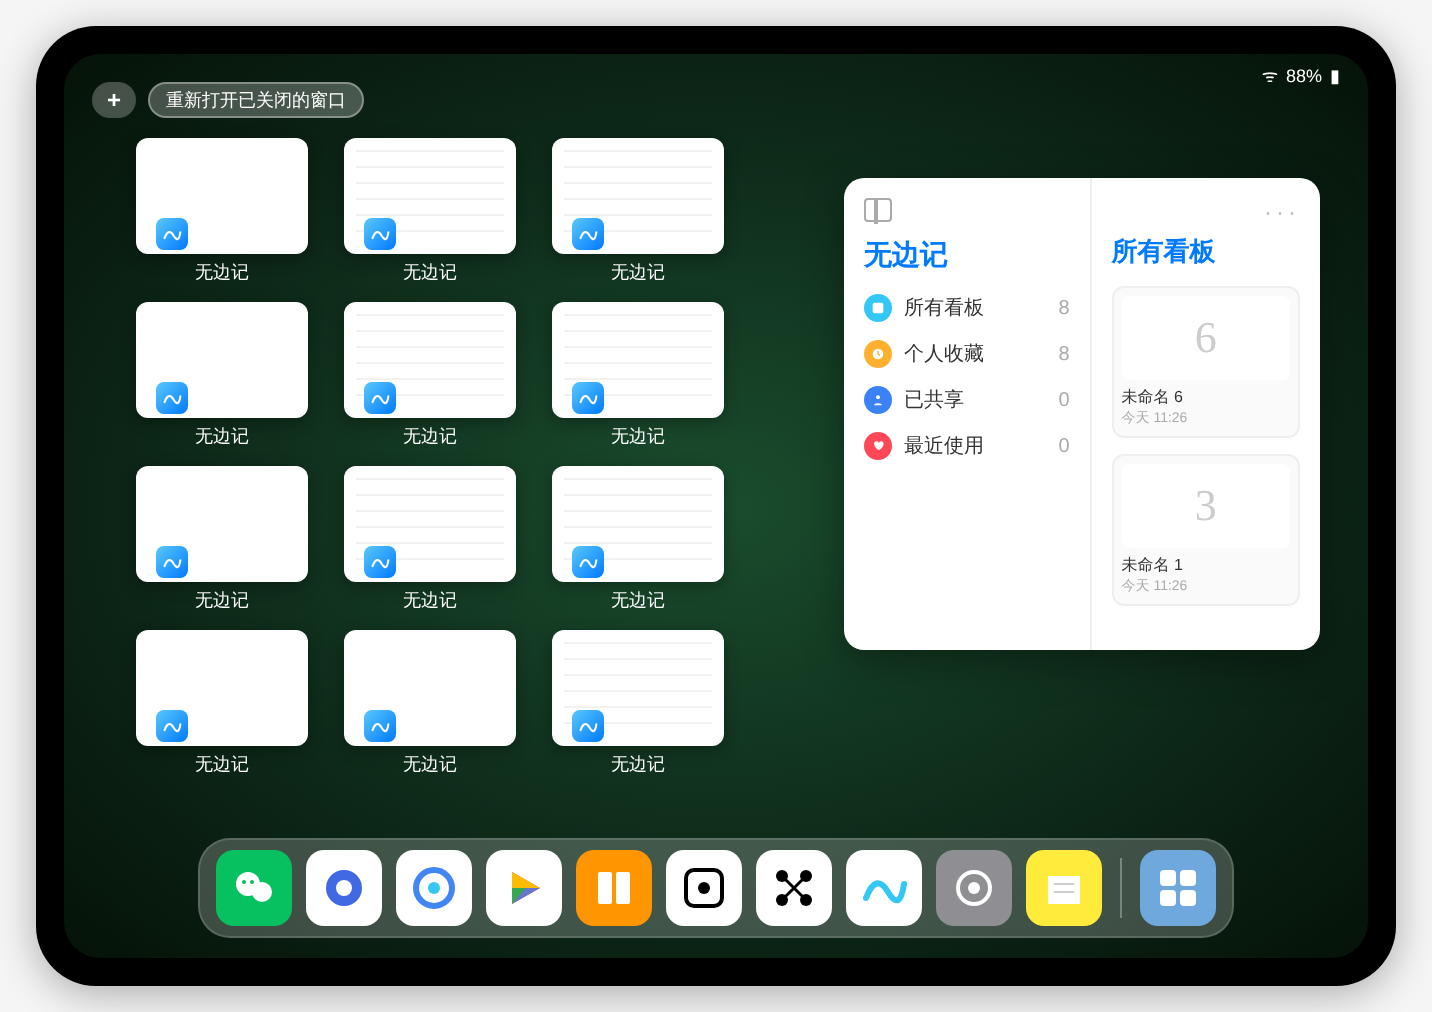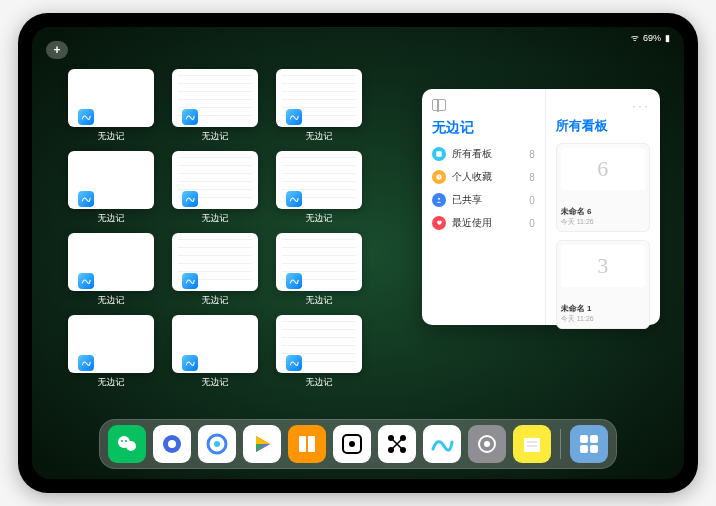--- a/index.html
+++ b/index.html
@@ -115,21 +115,21 @@
   border-radius: 6px; padding: 4px;
   margin-bottom: 8px;
 }
 .board-thumb {
   height: 42px; background: #fff;
   border-radius: 4px;
   display: flex; align-items: center; justify-content: center;
   font-size: 22px; color: #ccc;
   font-family: cursive;
 }
-.board-name { font-size: 8px; color: #333; margin-top: 16px; font-weight: 700; }
+.board-name { font-size: 8px; color: #333; margin-top: 3px; font-weight: 400; }
 .board-date { font-size: 7px; color: #aaa; }
 .dock {
   position: absolute; bottom: 10px; left: 50%; transform: translateX(-50%);
   height: 50px; padding: 6px 8px;
   background: rgba(255,255,255,0.22);
   backdrop-filter: blur(20px);
   border-radius: 16px;
   display: flex; align-items: center; gap: 7px;
   border: 1px solid rgba(255,255,255,0.15);
 }
@@ -143,26 +143,27 @@
 .dock-icon svg { width: 24px; height: 24px; }
 </style>
 </head>
 <body>
 
 <div class="ipad-frame">
   <div class="screen">
 
     <div class="status-bar">
       <span>ᯤ</span>
-      <span>69%</span>
+      <span>88%</span>
       <span>▮</span>
     </div>
 
     <div class="top-controls">
       <div class="add-btn">+</div>
+      <div class="reopen-btn">重新打开已关闭的窗口</div>
     </div>
 
     <div class="windows-grid" id="windows-grid">
         <div class="window-item">
           <div class="window-thumb">
             <div class="app-badge">
               <svg viewBox="0 0 24 24">
                 <path d="M3 17 Q8 4 14 14 T22 10" stroke="#fff" stroke-width="2.5" fill="none" stroke-linecap="round"></path>
               </svg>
             </div>

